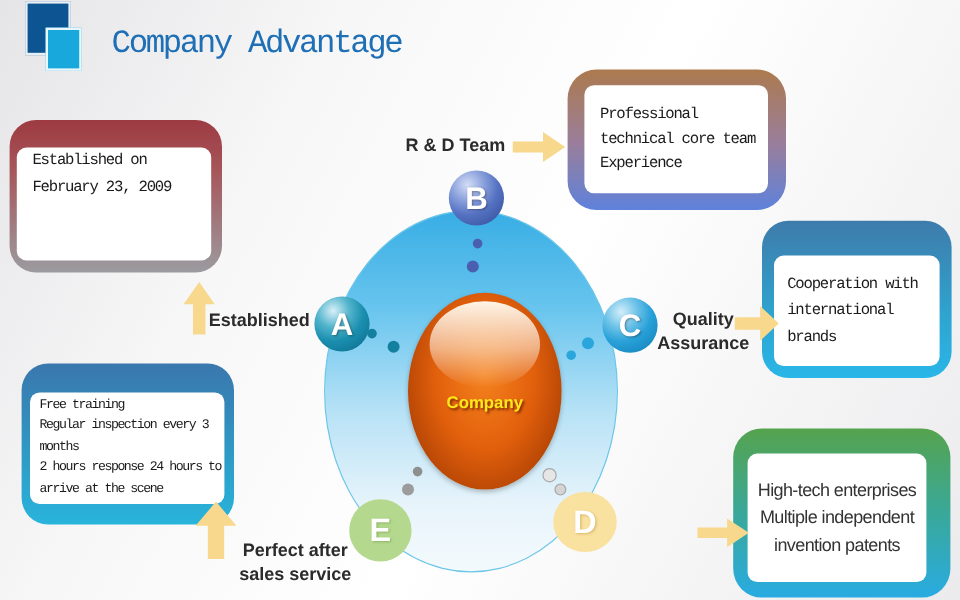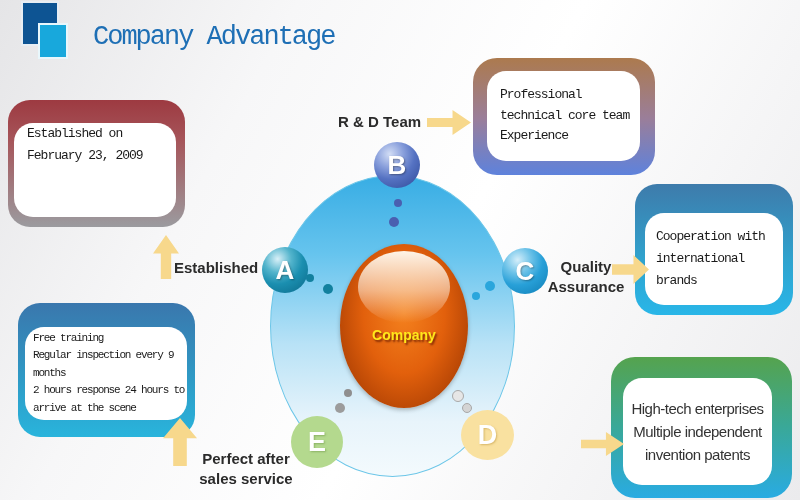--- a/index.html
+++ b/index.html
@@ -13,21 +13,21 @@
   .logo-dark { left:21px; top:1px; width:34px; height:41px; background:var(--logo-dark,#0d5493); }
   .logo-cyan { left:38px; top:23px; width:26px; height:32px; background:var(--logo-cyan,#18a8dc); }
   
   .page-title {
     position:absolute; left:93px; top:22px;
     font-family:"Liberation Mono", monospace; font-size:27px; letter-spacing:-2px;
     color:var(--title-blue,#1e6fb5); white-space:nowrap;
   }
   
   .callout { position:absolute; }
-  .callout .inner { position:absolute; background:#fff; border-radius:19px; display:flex; }
+  .callout .inner { position:absolute; background:#fff; border-radius:8px; display:flex; }
   .mono-text {
     font-family:"Liberation Mono", monospace; color:#1a1a1a;
     white-space:pre-line; letter-spacing:-1px;
   }
   .box-established { left:8px; top:100px; width:177px; height:127px; border-radius:22px;
     background:linear-gradient(180deg,#9d3a41 0%,#a6555a 32%,#9b9b9f 100%); }
   .box-established .inner { left:6px; top:23px; right:9px; bottom:10px; align-items:flex-start; }
   .box-established .mono-text { font-size:13px; line-height:1.7; padding-left:13px; }
 
   .box-rd { left:473px; top:58px; width:182px; height:117px; border-radius:24px;
@@ -118,21 +118,21 @@
   <div class="callout box-coop">
     <div class="inner">
       <div class="mono-text">Cooperation with
 international brands</div>
     </div>
   </div>
 
   <div class="callout box-service">
     <div class="inner">
       <div class="mono-text">Free training
-Regular inspection every 9
+Regular inspection every 3
 months
 2 hours response 24 hours to
 arrive at the scene</div>
     </div>
   </div>
 
   <div class="callout box-hightech">
     <div class="inner">
       <div class="sans-text">High-tech enterprises
 Multiple independent

